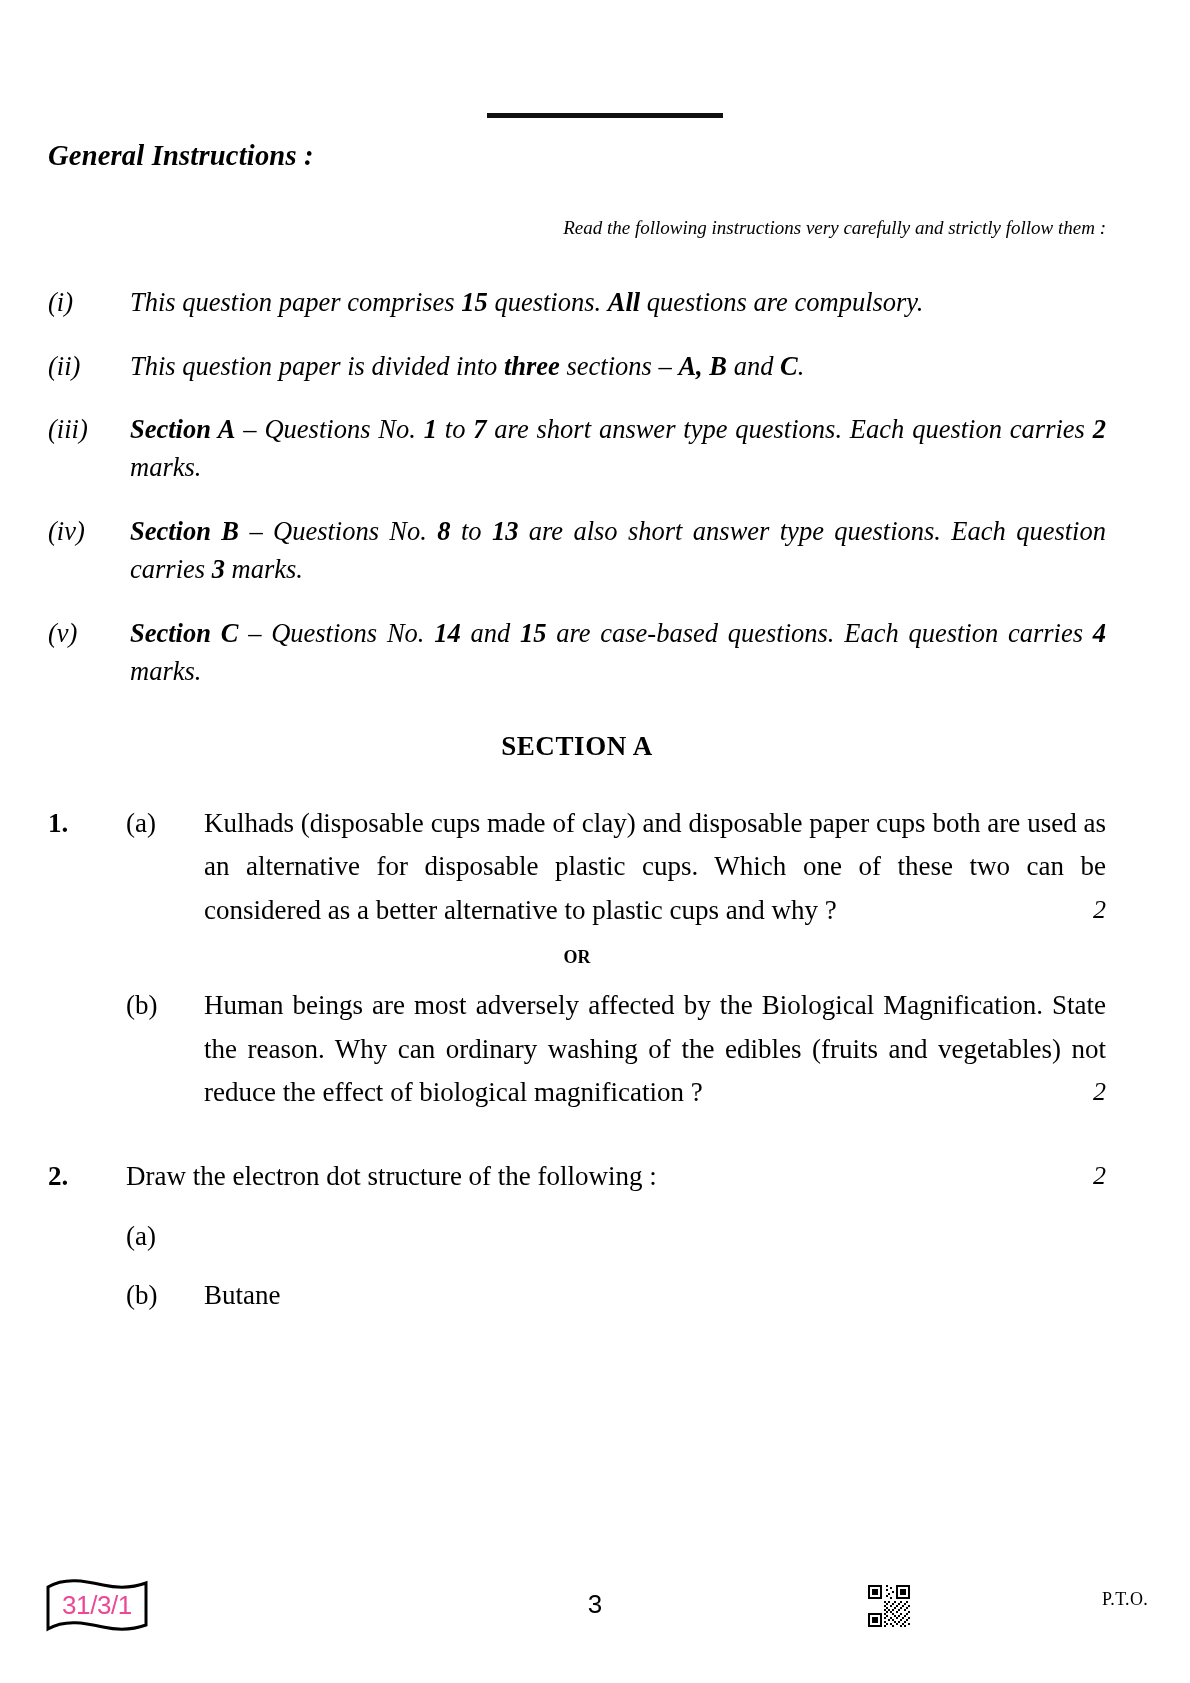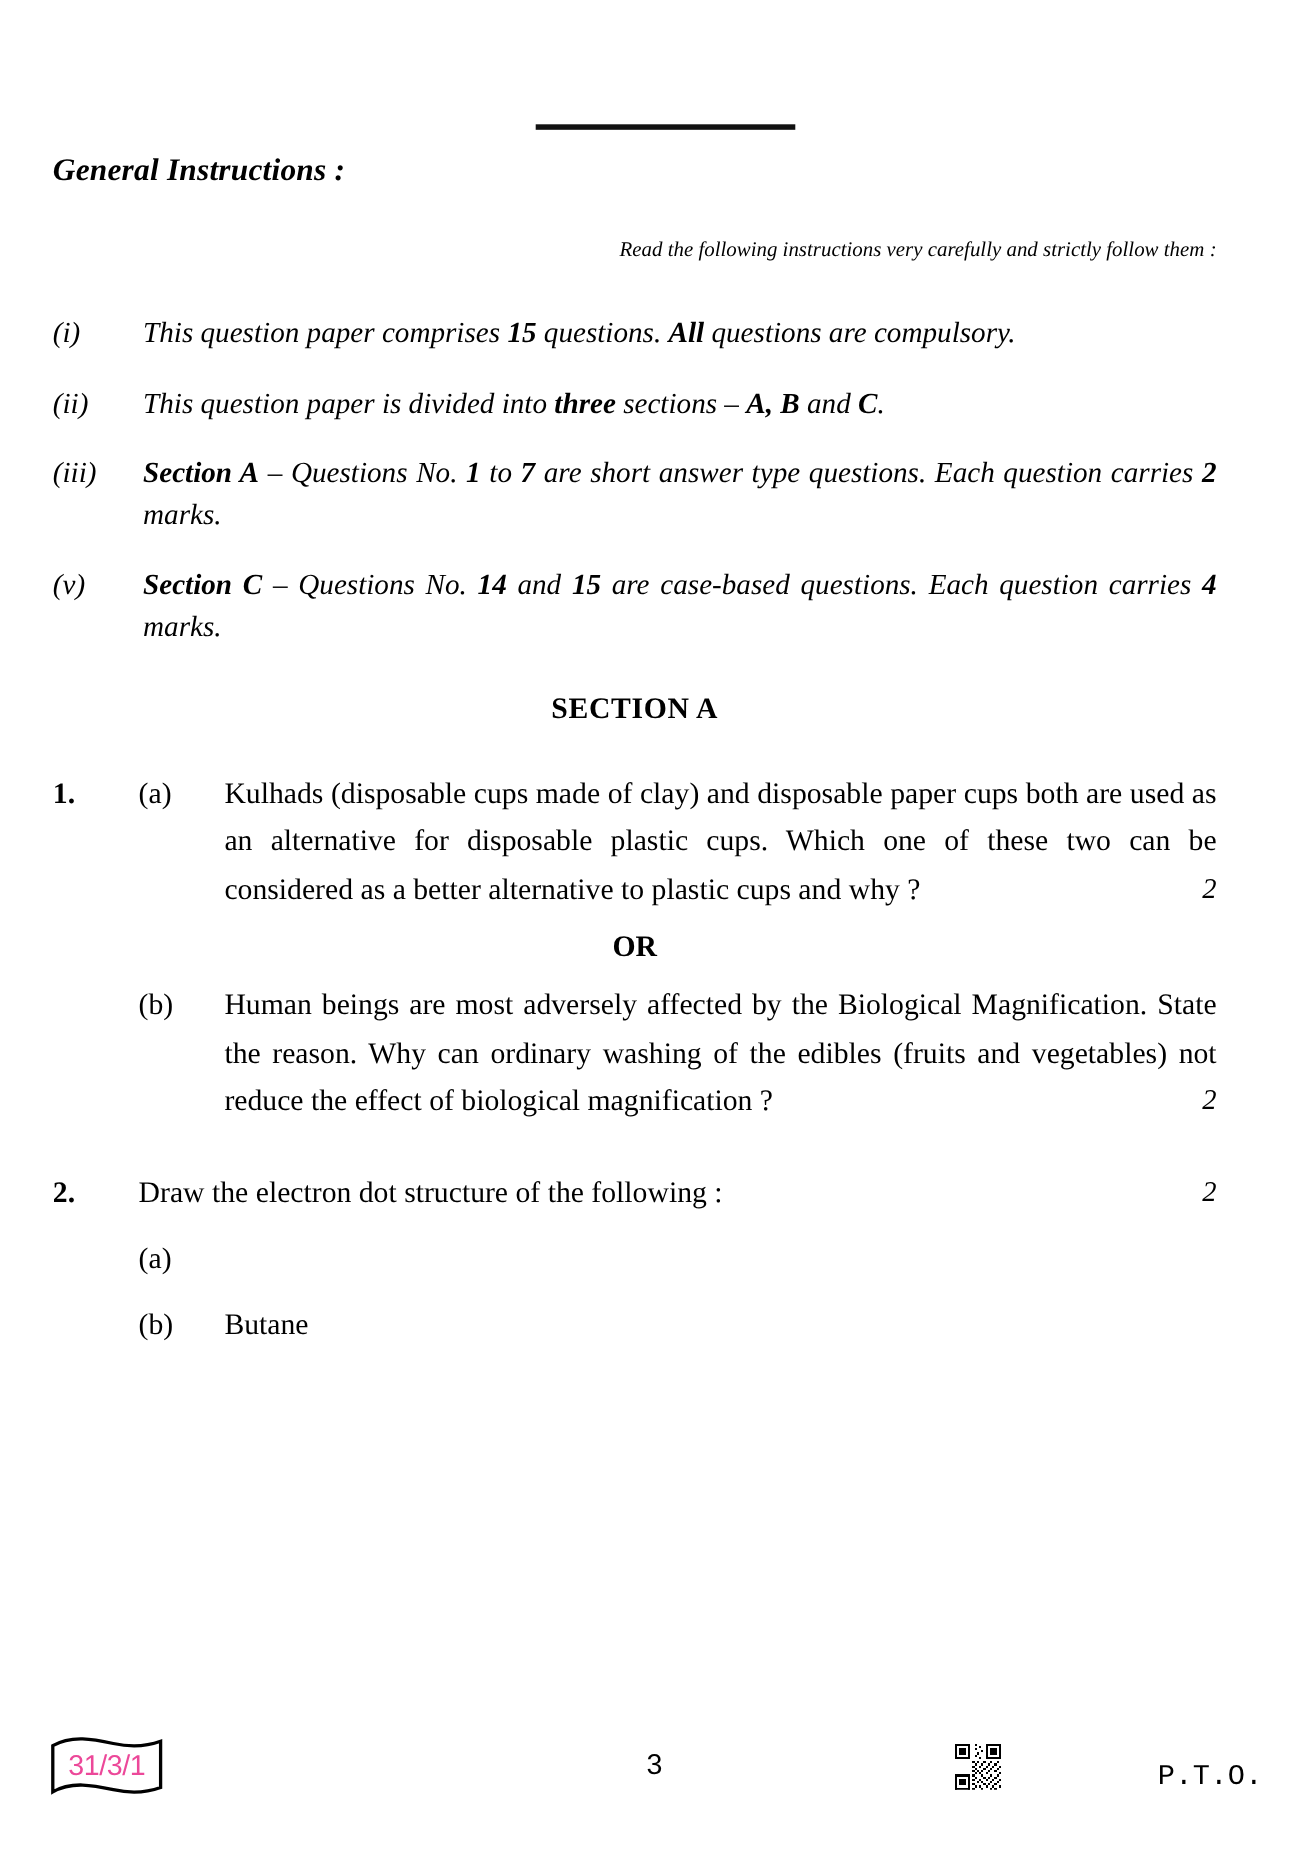--- a/index.html
+++ b/index.html
@@ -117,21 +117,21 @@
   .marks {
     font-style: italic;
     font-size: 26px;
     position: absolute;
     right: 0;
   }
 
   .or-div {
     text-align: center;
     font-weight: bold;
-    font-size: 27px;
+    font-size: 18px;
     margin: 14px 0 16px 0;
   }
   .spacer-md { height: 40px; }
 
   .sub {
     display: flex;
     align-items: flex-start;
     font-size: 27px;
     line-height: 1.62;
     margin-top: 16px;
@@ -184,23 +184,23 @@
   .qr {
     position: absolute;
     left: 868px;
     top: 6px;
     width: 42px;
     height: 42px;
   }
   .pto {
     position: absolute;
     right: 42px;
-    top: 21px;
-    font-size: 26px;
-    font-family: Liberation Mono, monospace;
+    top: 10px;
+    font-size: 18px;
+    font-family: Liberation Serif, serif;
     letter-spacing: 0.3px;
   }
 </style>
 </head>
 <body>
 
 <div class="page">
 
   <div class="top-rule"></div>
 
@@ -215,20 +215,24 @@
           <div class="num">(i)</div>
           <div class="body"><span>This question paper comprises </span><span style="font-weight: bold;">15</span><span> questions. </span><span style="font-weight: bold;">All</span><span> questions are compulsory.</span></div>
         </div>
         <div class="instr">
           <div class="num">(ii)</div>
           <div class="body"><span>This question paper is divided into </span><span style="font-weight: bold;">three</span><span> sections – </span><span style="font-weight: bold;">A,</span><span> </span><span style="font-weight: bold;">B</span><span> and </span><span style="font-weight: bold;">C</span><span>.</span></div>
         </div>
         <div class="instr">
           <div class="num">(iii)</div>
           <div class="body"><span style="font-weight: bold;">Section  A</span><span> – Questions No. </span><span style="font-weight: bold;">1</span><span> to </span><span style="font-weight: bold;">7</span><span> are short answer type questions. Each question carries </span><span style="font-weight: bold;">2</span><span> marks.</span></div>
+        </div>
+        <div class="instr">
+          <div class="num">(iv)</div>
+          <div class="body"><span style="font-weight: bold;">Section B</span><span> – Questions No. </span><span style="font-weight: bold;">8</span><span> to </span><span style="font-weight: bold;">13</span><span> are also short answer type questions. Each question carries </span><span style="font-weight: bold;">3</span><span> marks.</span></div>
         </div>
         <div class="instr">
           <div class="num">(v)</div>
           <div class="body"><span style="font-weight: bold;">Section C</span><span> – Questions No. </span><span style="font-weight: bold;">14</span><span> and </span><span style="font-weight: bold;">15</span><span> are case-based questions. Each question carries </span><span style="font-weight: bold;">4</span><span> marks.</span></div>
         </div>
       </div>
 
     <div class="section-head">SECTION A</div>
 
     <div class="q">

